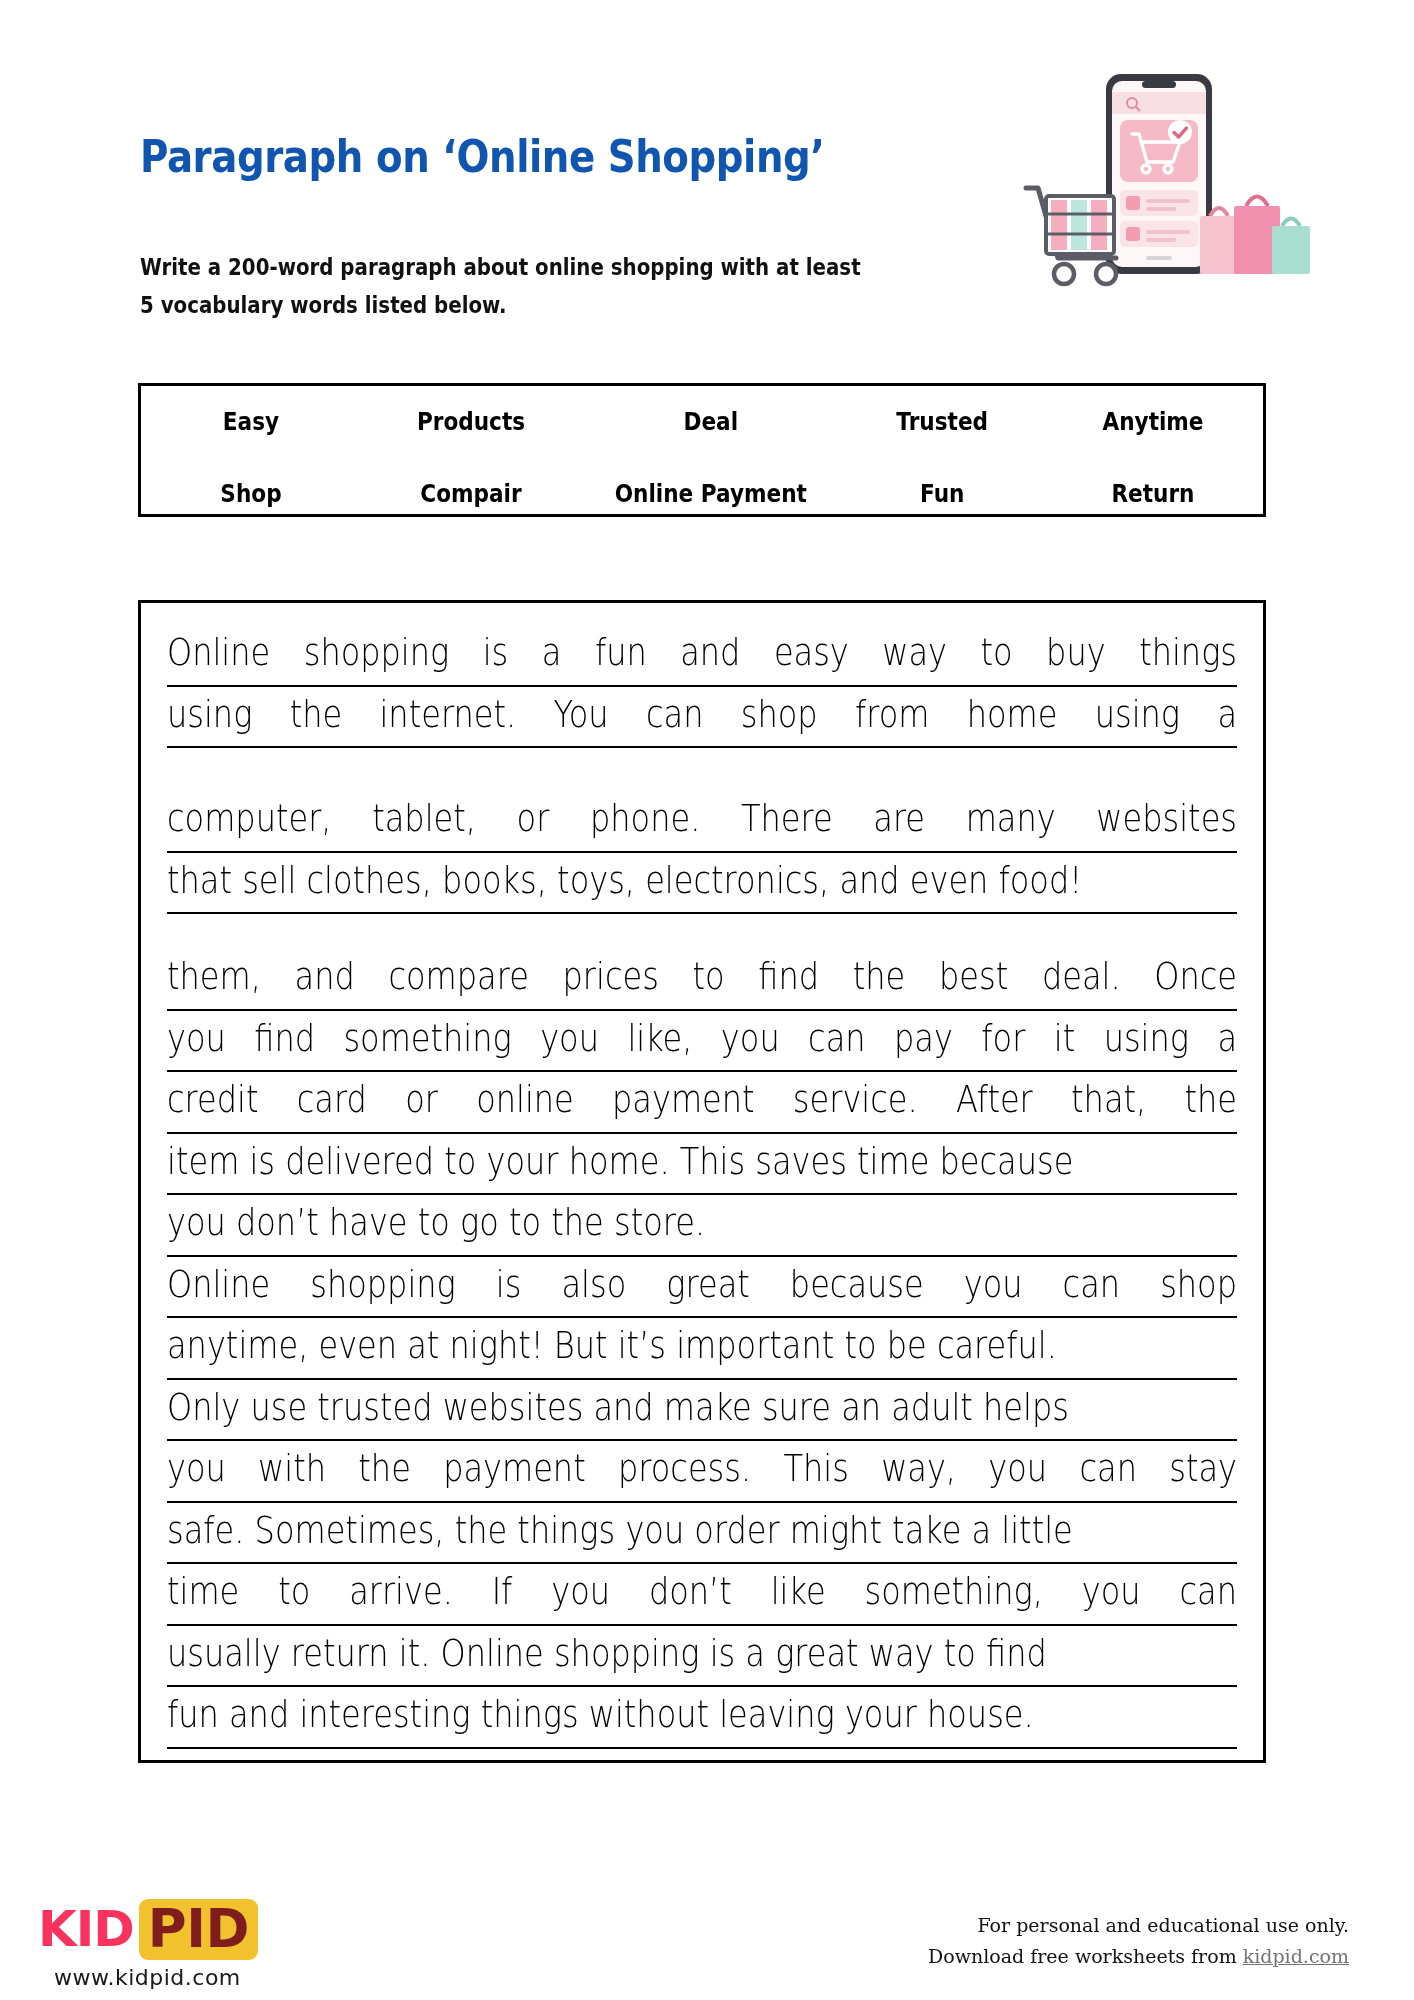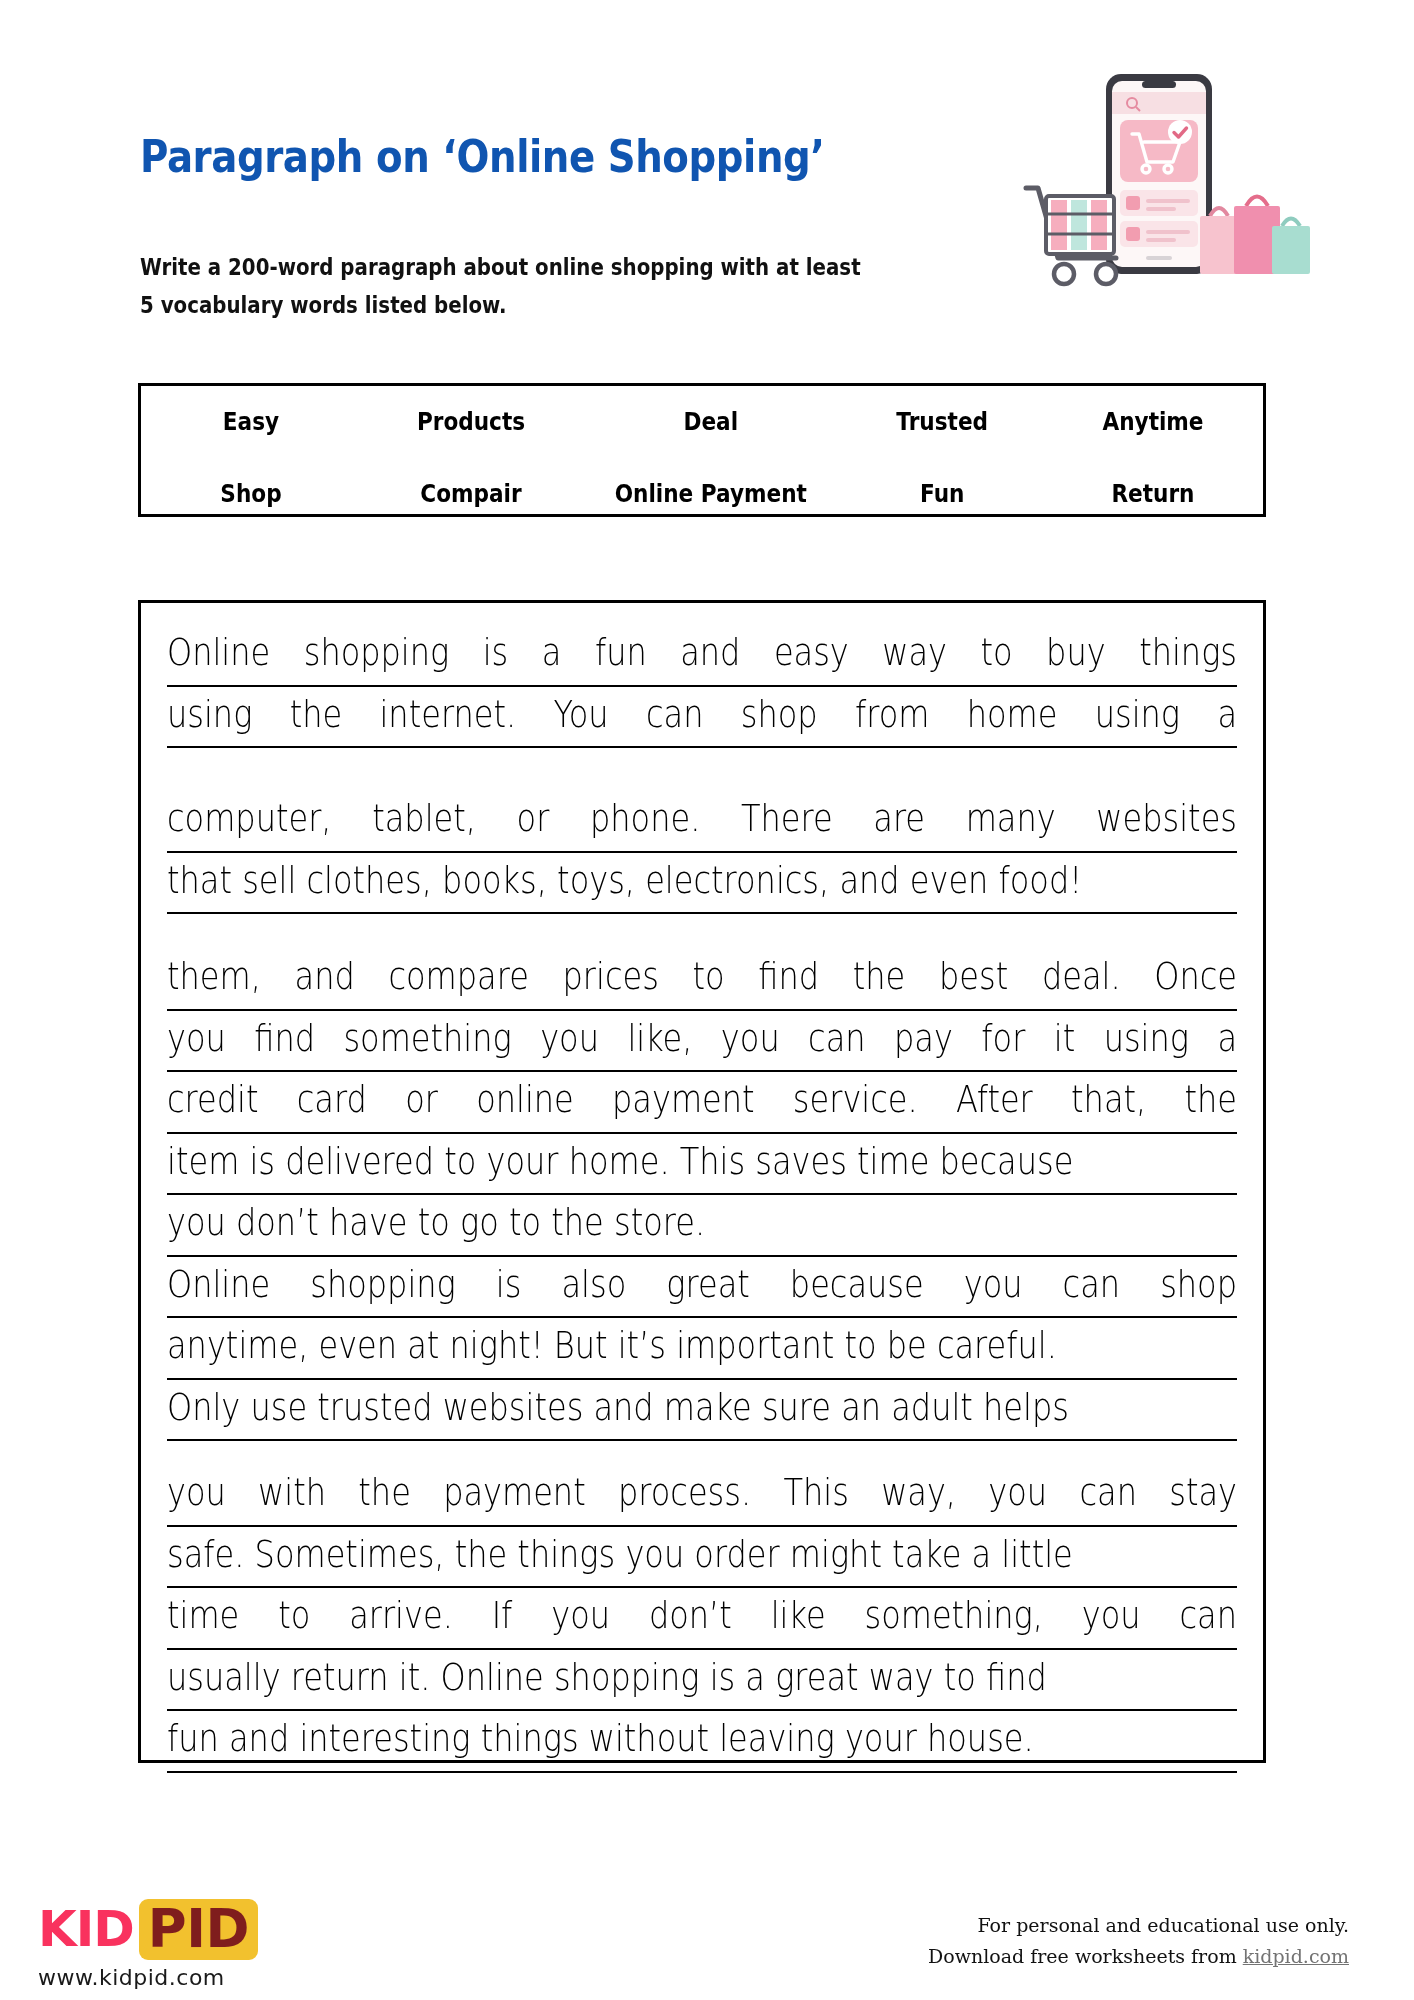--- a/index.html
+++ b/index.html
@@ -161,20 +161,21 @@
     color: #7f1d1d;
     letter-spacing: -0.5px;
     line-height: 1;
   }
   #logo-url {
     margin-top: 7px;
     font-family: "DejaVu Sans", sans-serif;
     font-size: 22px;
     color: #1a1a1a;
     letter-spacing: 0.5px;
+    margin-left: 16px;
   }
   #footer-right {
     position: absolute;
     right: 65px;
     top: 30px;
     text-align: right;
     font-family: "DejaVu Serif", serif;
     font-size: 19px;
     line-height: 31px;
     color: #111111;
@@ -298,21 +299,21 @@
     </div>
     <div class="hw-line" style="display: block;">
       <span style="display: block; text-align: justify; text-align-last: justify; width: 100%; transform: scaleY(1.18);">Online shopping is also great because you can shop</span>
     </div>
     <div class="hw-line" style="display: block;">
       <span style="display: block; text-align: left; width: 100%; transform: scaleY(1.18);">anytime, even at night! But it’s important to be careful.</span>
     </div>
     <div class="hw-line" style="display: block;">
       <span style="display: block; text-align: left; width: 100%; transform: scaleY(1.18);">Only use trusted websites and make sure an adult helps</span>
     </div>
-    <div class="hw-line" style="display: block; margin-top: 24px;">
+    <div class="hw-line" style="display: block;">
       <span style="display: block; text-align: justify; text-align-last: justify; width: 100%; transform: scaleY(1.18);">you with the payment process. This way, you can stay</span>
     </div>
     <div class="hw-line" style="display: block;">
       <span style="display: block; text-align: left; width: 100%; transform: scaleY(1.18);">safe. Sometimes, the things you order might take a little</span>
     </div>
     <div class="hw-line" style="display: block;">
       <span style="display: block; text-align: justify; text-align-last: justify; width: 100%; transform: scaleY(1.18);">time to arrive. If you don’t like something, you can</span>
     </div>
     <div class="hw-line" style="display: block;">
       <span style="display: block; text-align: left; width: 100%; transform: scaleY(1.18);">usually return it. Online shopping is a great way to find</span>

